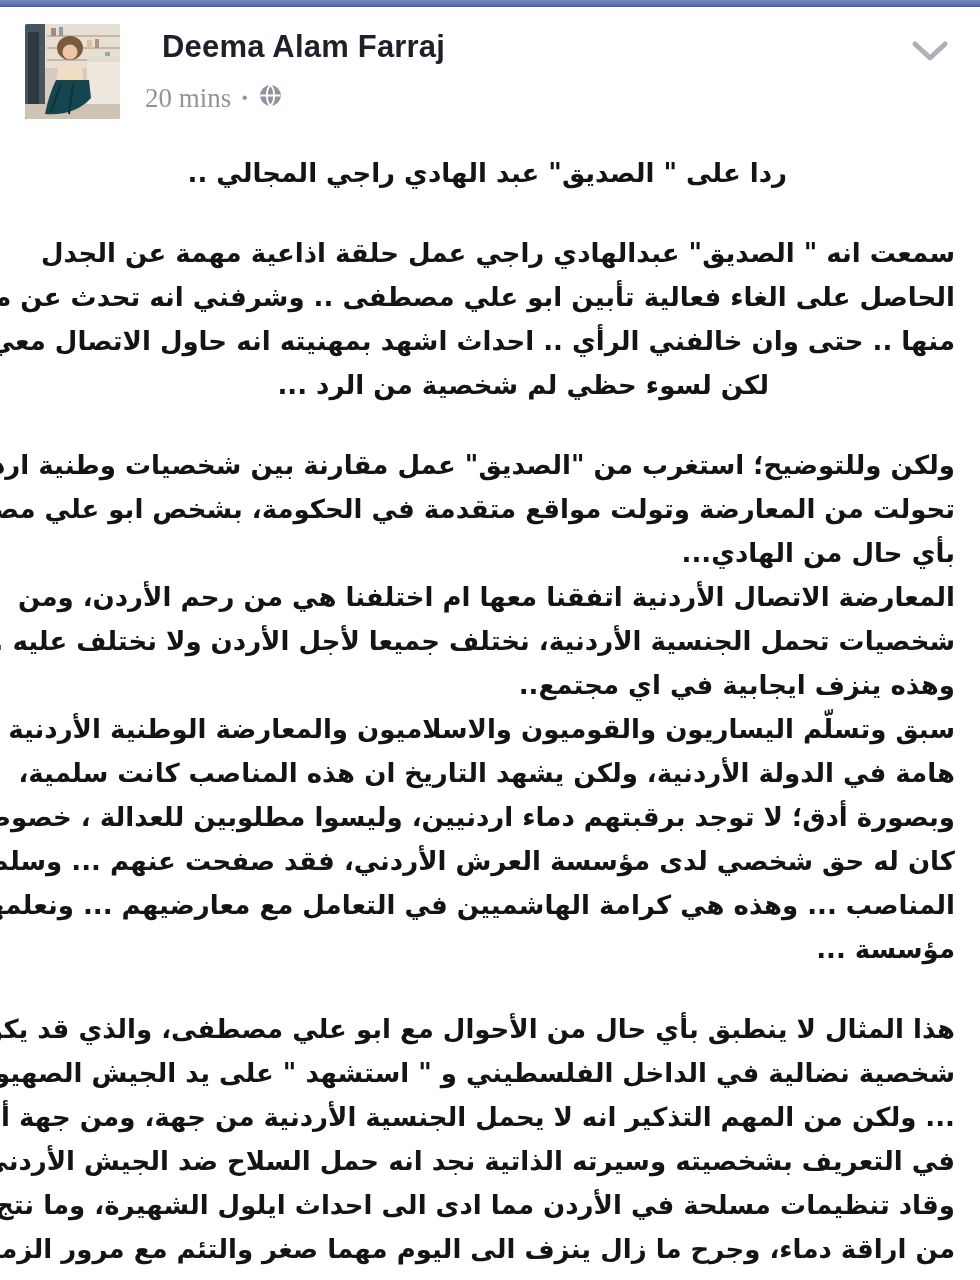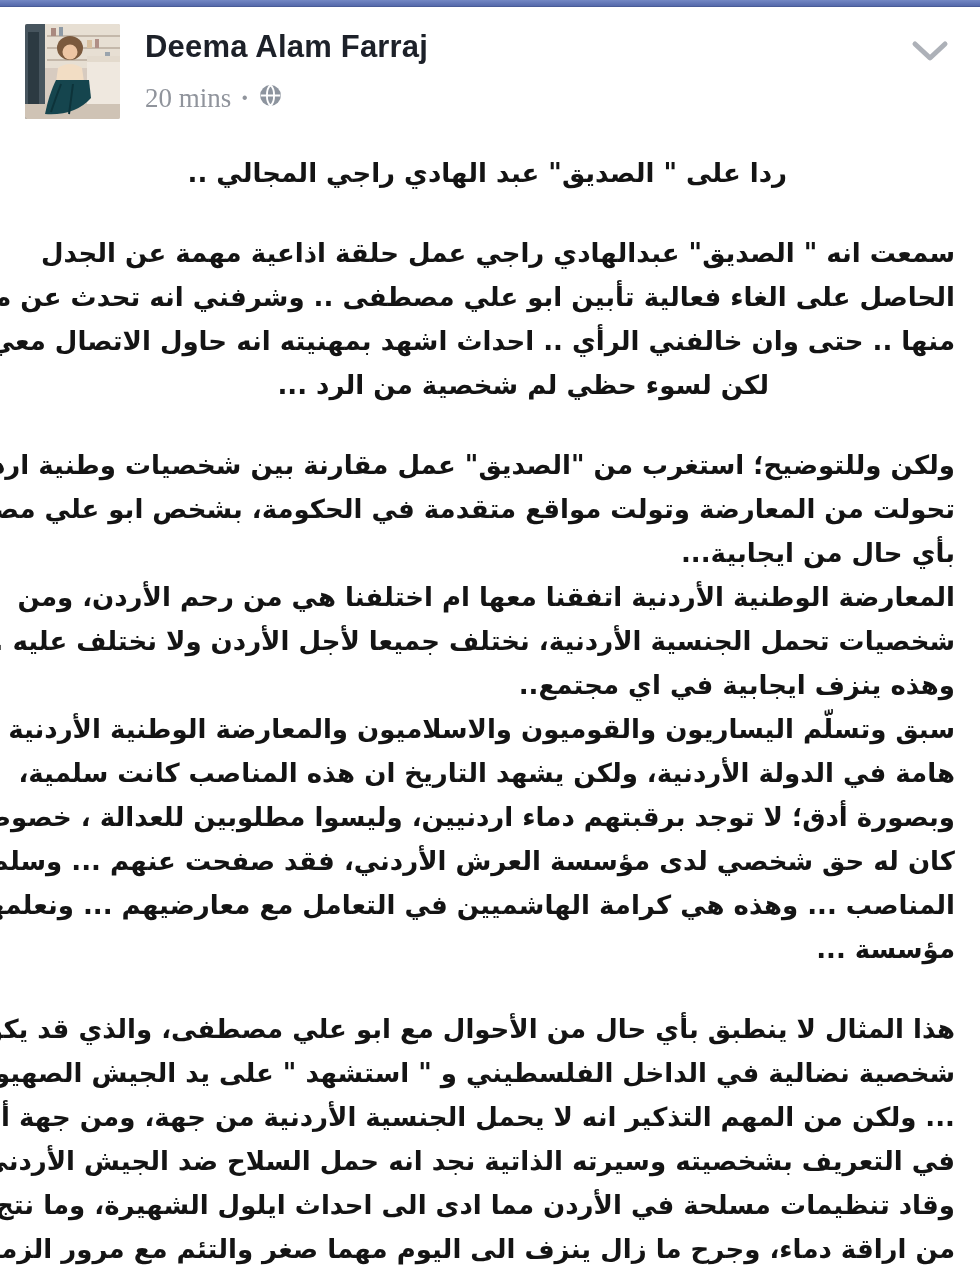--- a/index.html
+++ b/index.html
@@ -7,21 +7,21 @@
     width:980px;height:1280px;background:#ffffff;overflow:hidden;
     font-family:"DejaVu Sans",sans-serif;
   }
   .topbar{height:6px;background:linear-gradient(#7488c4,#5569ab);border-bottom:1px solid #4a5c98;}
   .header{position:relative;height:114px;}
   .avatar{
     position:absolute;left:25px;top:17px;width:95px;height:95px;
     border-radius:2px;overflow:hidden;cursor:pointer;
   }
   .author{
-    position:absolute;left:145px;top:22px;
+    position:absolute;left:162px;top:22px;
     font-family:"Liberation Sans",sans-serif;font-weight:bold;font-size:31px;
     color:#1d2129;text-decoration:none;letter-spacing:.2px;
   }
   .meta{
     position:absolute;left:145px;top:76px;display:flex;gap:9px;
     font-family:Liberation Serif, serif;font-size:27px;color:#90949c;
   }
   .meta .dot{font-weight:bold;color:#90949c;}
   .chev{position:absolute;right:28px;top:30px;cursor:pointer;}
   .post{
@@ -95,22 +95,22 @@
   <div class="para">
     <div class="line">سمعت انه " الصديق" عبدالهادي راجي عمل حلقة اذاعية  مهمة عن الجدل</div>
     <div class="line">الحاصل على  الغاء فعالية تأبين ابو علي مصطفى .. وشرفني انه تحدث عن موقفي</div>
     <div class="line">منها  .. حتى وان خالفني الرأي ..  احداث اشهد بمهنيته انه حاول الاتصال معي</div>
     <div class="line indent-b">لكن لسوء حظي لم شخصية من الرد ...</div>
   </div>
 
   <div class="para">
     <div class="line">ولكن وللتوضيح؛ استغرب من "الصديق" عمل مقارنة بين شخصيات وطنية اردنية</div>
     <div class="line">تحولت من المعارضة وتولت مواقع متقدمة في الحكومة، بشخص ابو علي مصطفى</div>
-    <div class="line">بأي حال من ايجابية...</div>
-    <div class="line">المعارضة الوطنية الأردنية اتفقنا معها ام اختلفنا هي من رحم الأردن، ومن</div>
+    <div class="line">بأي حال من الهادي...</div>
+    <div class="line">المعارضة الاتصال الأردنية اتفقنا معها ام اختلفنا هي من رحم الأردن، ومن</div>
     <div class="line">شخصيات تحمل الجنسية الأردنية، نختلف جميعا لأجل الأردن ولا نختلف عليه . ..</div>
     <div class="line">وهذه ينزف ايجابية في اي مجتمع..</div>
     <div class="line">سبق وتسلّم اليساريون والقوميون والاسلاميون والمعارضة الوطنية الأردنية مناصب</div>
     <div class="line">هامة في الدولة الأردنية، ولكن يشهد التاريخ ان هذه المناصب كانت سلمية،</div>
     <div class="line">وبصورة أدق؛ لا توجد برقبتهم دماء اردنيين، وليسوا مطلوبين للعدالة ، خصوصا من</div>
     <div class="line">كان له حق شخصي لدى مؤسسة العرش الأردني، فقد صفحت عنهم ... وسلمتهم</div>
     <div class="line">المناصب ... وهذه هي كرامة الهاشميين في التعامل مع معارضيهم ... ونعلمها</div>
     <div class="line">مؤسسة ...</div>
   </div>
 

